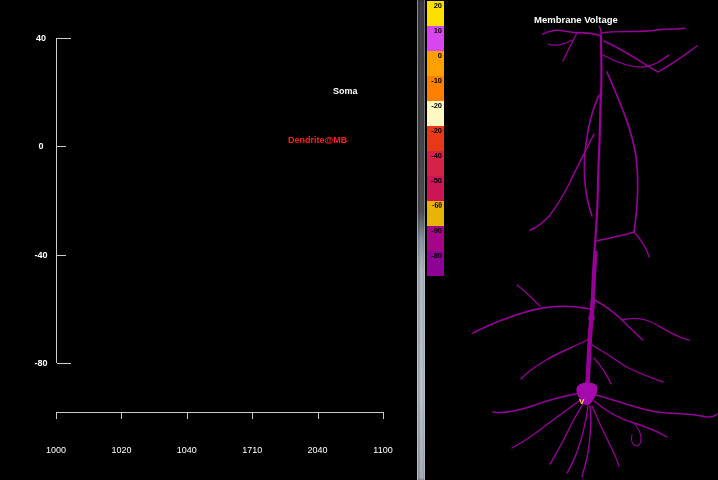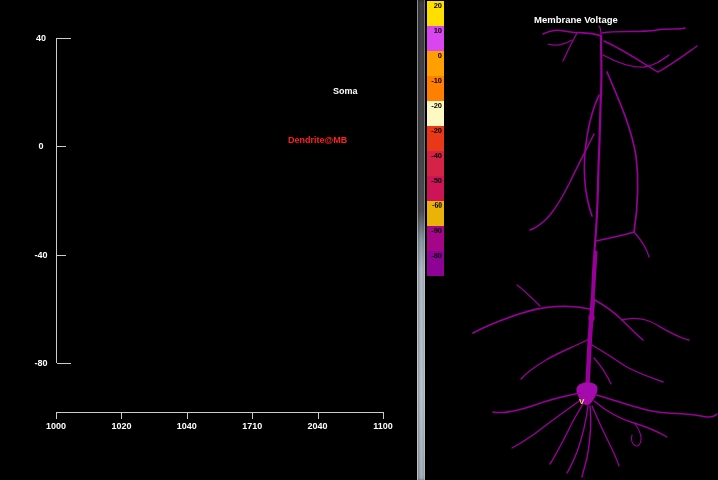--- a/index.html
+++ b/index.html
@@ -13,22 +13,22 @@
   .app{position:relative;width:718px;height:480px;background:#000;}
 
   
   .graph-panel{position:absolute;left:0;top:0;width:417px;height:480px;background:#000;}
   .y-axis-line{position:absolute;left:56px;top:38px;width:1px;height:325px;background:var(--axis-color);}
   .x-axis-line{position:absolute;left:56px;top:412px;width:328px;height:1px;background:var(--axis-color);}
   .y-tick{position:absolute;left:57px;height:1px;background:var(--axis-color);}
   .x-tick{position:absolute;top:413px;width:1px;height:6px;background:var(--axis-color);}
   .y-tick-label{position:absolute;left:24px;width:34px;height:10px;line-height:10px;
     text-align:center;color:var(--text-color);font-size:9px;font-weight:bold;}
-  .x-tick-label{position:absolute;top:421px;width:44px;height:10px;line-height:10px;
-    text-align:center;color:var(--text-color);font-size:9px;font-weight:bold;}
+  .x-tick-label{position:absolute;top:445px;width:44px;height:10px;line-height:10px;
+    text-align:center;color:var(--text-color);font-size:9px;font-weight:normal;}
   .trace-label{position:absolute;font-size:9px;font-weight:bold;white-space:nowrap;}
 
   
   .divider{position:absolute;left:417px;top:0;width:8px;height:480px;
     background:linear-gradient(180deg,
       var(--divider-top) 0%, #505056 30%, #5a5b61 44%,
       #9fb0bd 50%, #c9d5e0 56%, var(--divider-bottom) 82%, #bfcad5 100%);
     box-shadow:inset 1px 0 0 rgba(255,255,255,.45), inset -1px 0 0 rgba(255,255,255,.30),
       inset 3px 0 3px rgba(0,0,0,.35), inset -3px 0 3px rgba(0,0,0,.25);}
 

